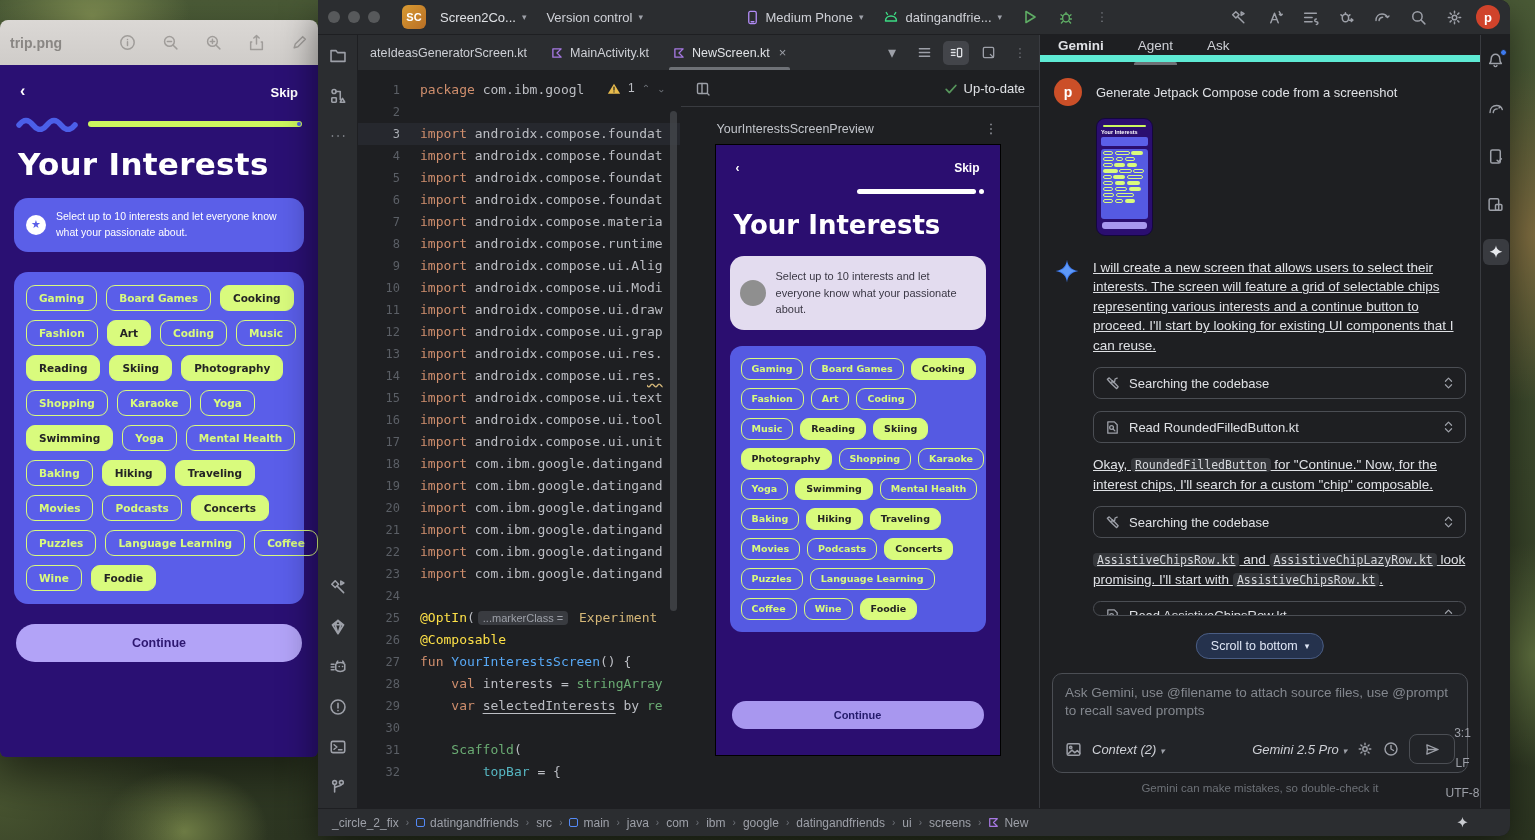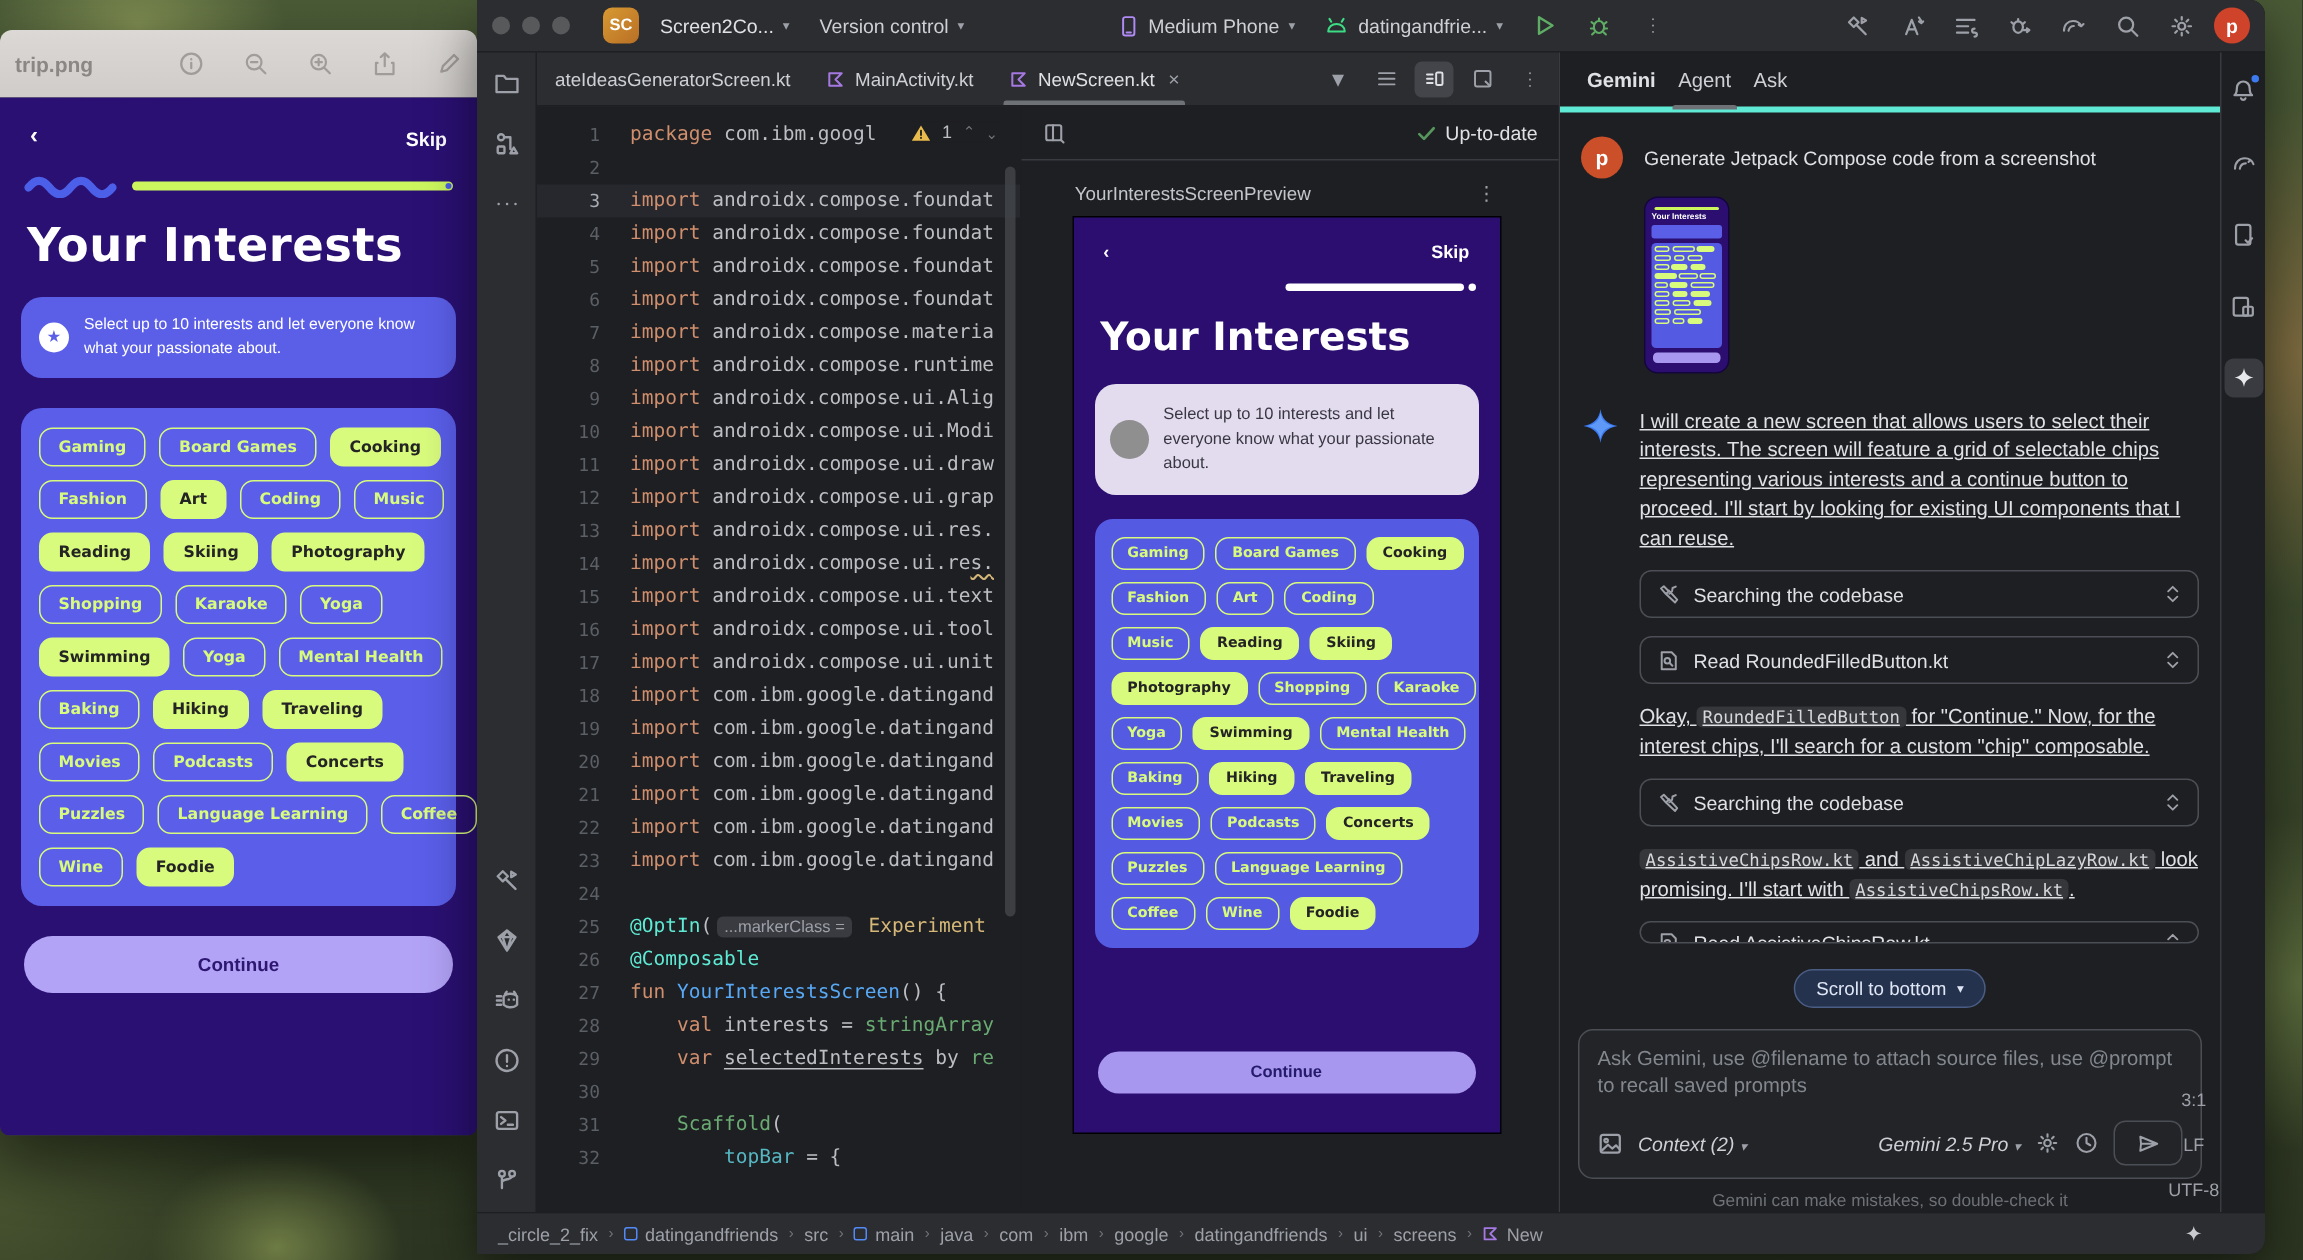--- a/index.html
+++ b/index.html
@@ -72,21 +72,21 @@
   .tbtn.active { background:#43454a; }
 
   .split { flex:1; display:flex; min-height:0; }
   .code-col { width:322px; position:relative; padding-top:8px; overflow:hidden; }
   .code-line { display:flex; height:22px; line-height:22px; font-family:"DejaVu Sans Mono",monospace; font-size:13px; white-space:pre; }
   .code-line.cur { background:#26282e; }
   .gut { width:62px; min-width:62px; text-align:right; padding-right:20px; color:#5b5f66; font-size:12px; }
   .code-line.cur .gut { color:#a8acb3; }
   .hint-line { height:19px; line-height:19px; }
   .hint-line .htxt { color:#6f737a; font-size:11px; font-family:"Liberation Sans",sans-serif; }
-  .sk { color:#cf8e6d; } .sp2 { color:#bcbec4; } .sa { color:#5eead4; } .sy { color:#d5b778; }
+  .sk { color:#cf8e6d; } .sp2 { color:#bcbec4; } .sa { color:#fde047; } .sy { color:#d5b778; }
   .sf { color:#57a8f5; } .sg { color:#6aab73; } .st { color:#56b6c2; }
   .su { color:#bcbec4; text-decoration:underline; text-underline-offset:3px; }
   .sw { text-decoration:underline wavy #d5b778; text-underline-offset:3px; }
   .inlay { background:#393b40; color:#9da0a8; border-radius:4px; font-size:11px; padding:1px 5px; margin:0 3px; font-family:"Liberation Sans",sans-serif; }
   .inspect-widget { position:absolute; top:10px; right:12px; display:flex; align-items:center; gap:7px; color:#bcbec4; font-size:12px; background:#1e1f22; padding:0 2px; }
   .inspect-widget .chev { color:#6f737a; font-size:10px; }
   .code-scrollbar { position:absolute; right:3px; top:40px; width:7px; height:500px; border-radius:4px; background:#44464b; opacity:.8; }
 
   .pv-col { width:360px; border-left:1px solid #1e1f22; display:flex; flex-direction:column; background:#1e1f22; }
   .pv-toolbar { height:36px; border-bottom:1px solid #393b40; display:flex; align-items:center; padding:0 14px; }
@@ -104,21 +104,21 @@
   .p-card { margin-top:16px; background:#e3dcef; border-radius:14px; padding:12px 12px 12px 10px; display:flex; gap:10px; align-items:center; }
   .p-card-circle { width:26px; height:26px; min-width:26px; border-radius:50%; background:#8f8f8f; }
   .p-card-txt { color:#3a3744; font-size:11px; line-height:1.5; }
   .p-chips { margin-top:16px; background:#555ae2; border-radius:12px; padding:12px 11px; display:flex; flex-direction:column; gap:8px; }
   .phone .chip { font-size:9.5px; padding:4.5px 10px; }
   .phone .chip-row { gap:7px; }
   .p-continue { margin:auto 2px 26px 2px; background:#a897ef; border-radius:18px; height:28px; display:flex; align-items:center; justify-content:center; color:#241b6b; font-weight:bold; font-size:11px; }
 
   
   .gem-col { width:440px; display:flex; flex-direction:column; background:#1e1f22; }
-  .gem-header { height:40px; border-bottom:4px solid #5eead4; display:flex; align-items:center; gap:15px; padding:0 18px; }
+  .gem-header { height:27px; border-bottom:7px solid #5eead4; display:flex; align-items:center; gap:34px; padding:0 18px; }
   .gem-title { color:#dfe1e5; font-weight:bold; font-size:13.5px; }
   .gem-tab { color:#ced0d6; font-size:13.5px; height:40px; display:flex; align-items:center; position:relative; }
   .gem-tab.active::after { content:""; position:absolute; left:-4px; right:-4px; bottom:0; height:3px; background:#6e7176; border-radius:2px 2px 0 0; }
   .chat { height:607px; overflow:hidden; position:relative; padding:16px 14px 0 14px; }
   .user-row { display:flex; gap:14px; align-items:center; }
   .user-avatar { width:28px; height:28px; min-width:28px; border-radius:50%; background:#cb4f28; color:#fff; font-size:14px; font-weight:bold; display:flex; align-items:center; justify-content:center; }
   .user-msg { color:#dfe1e5; font-size:13px; }
   .thumb { margin:12px 0 0 42px; width:57px; height:118px; border-radius:9px; background:#2b0e70; border:1px solid #14063d; padding:4px 4px; display:flex; flex-direction:column; }
   .th-line { height:2px; background:#ccf65e; border-radius:2px; margin:2px 2px 2px 2px; }
   .th-title { color:#fff; font-size:5.5px; font-weight:bold; }

